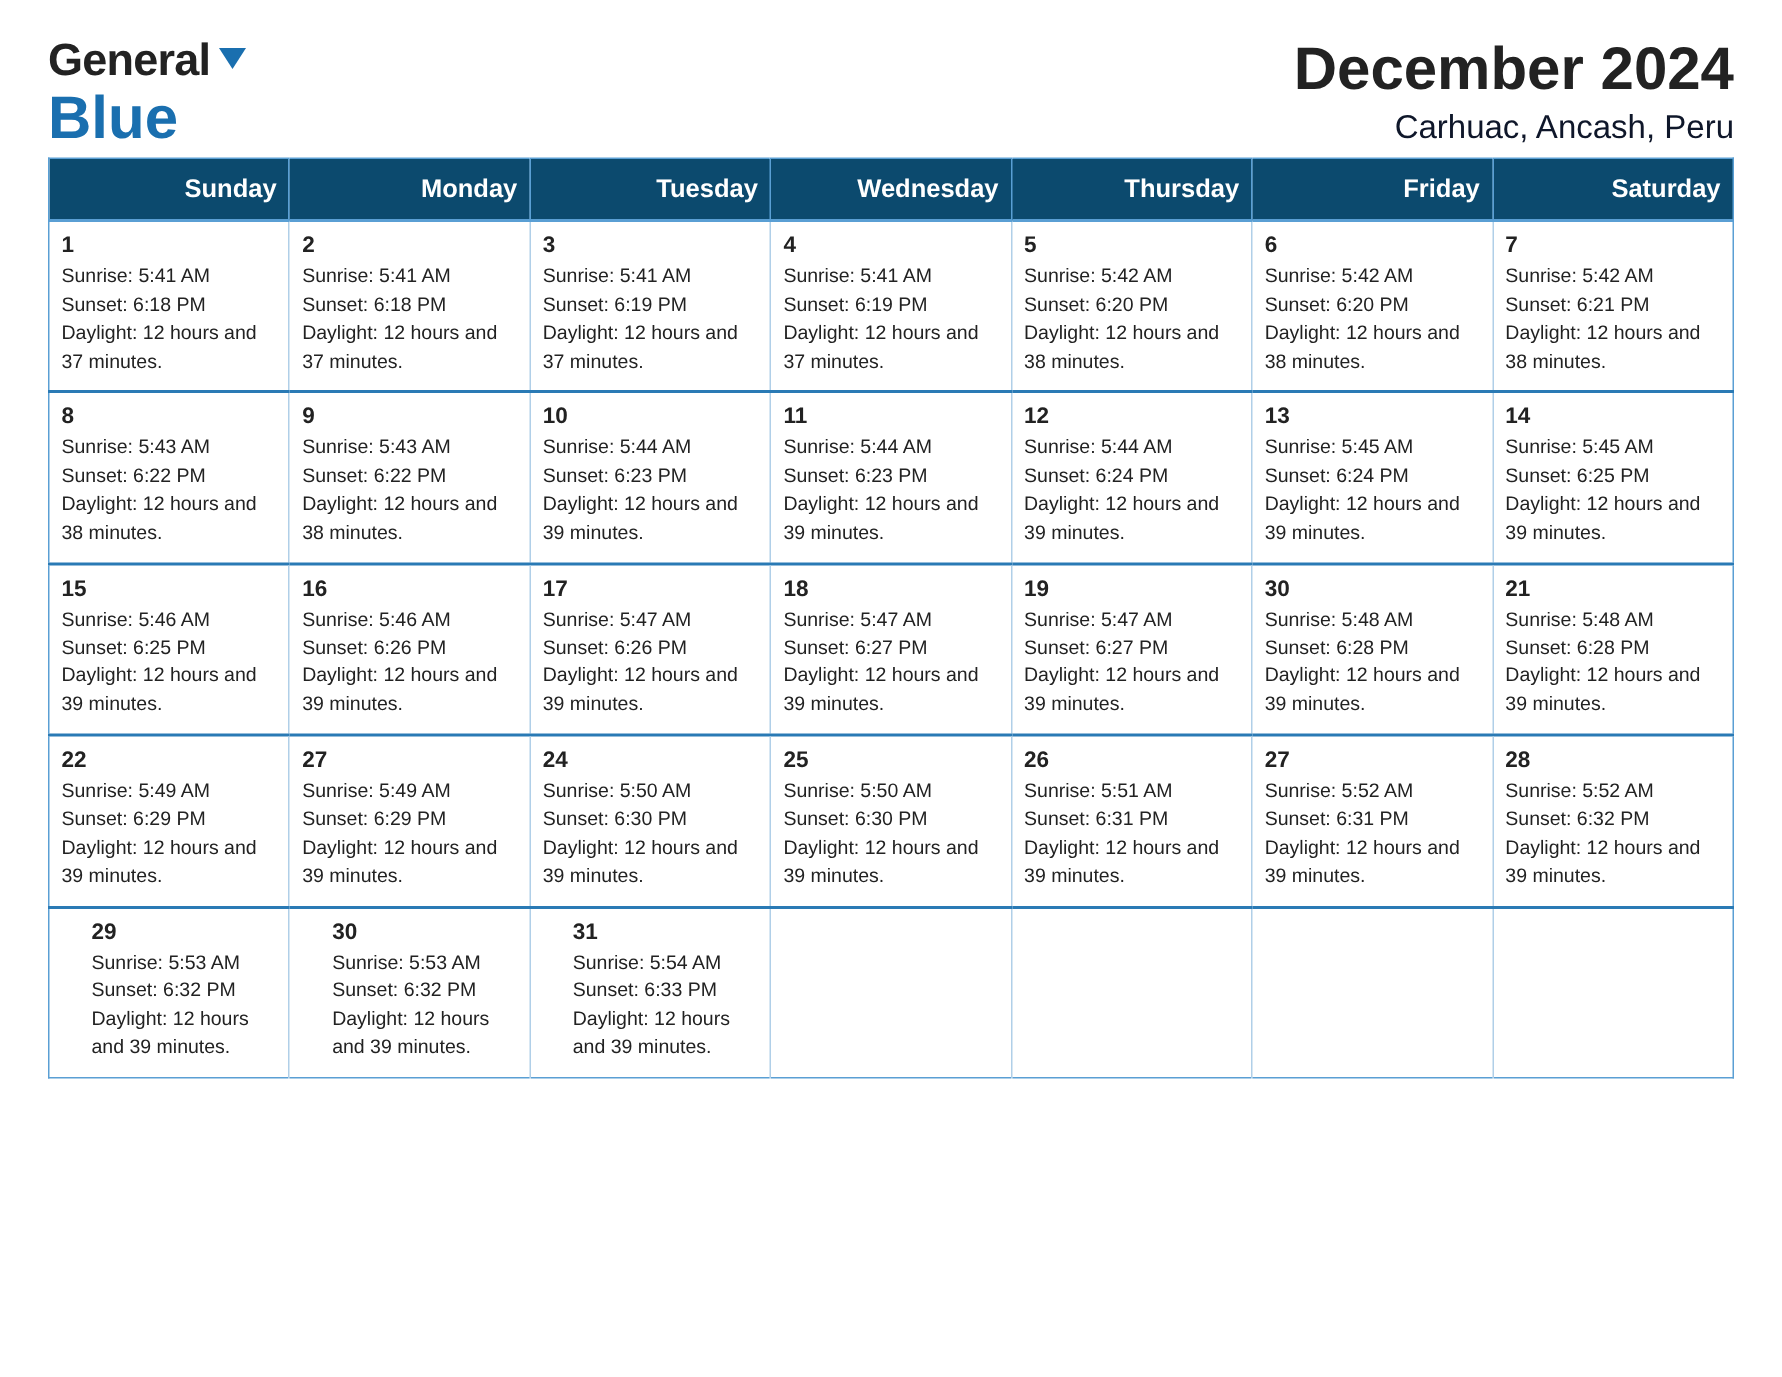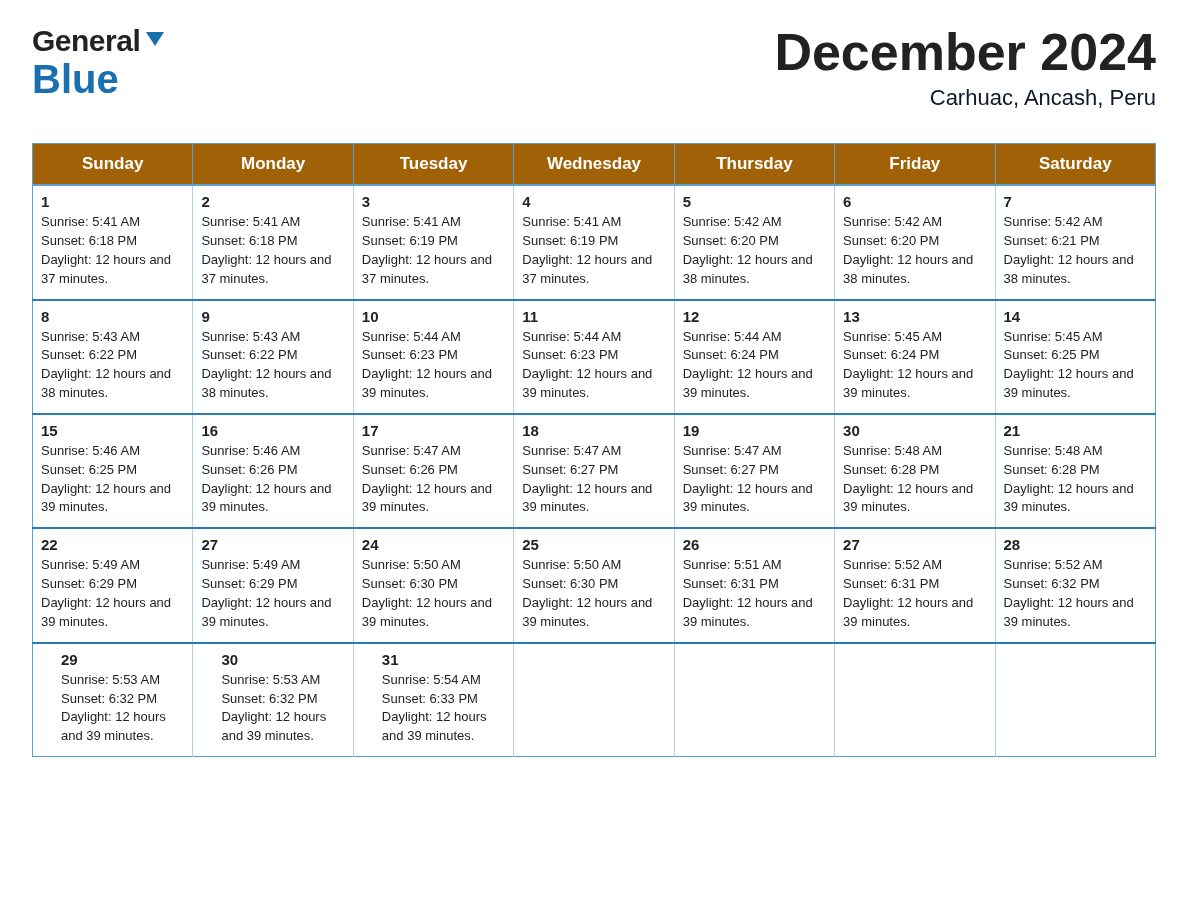--- a/index.html
+++ b/index.html
@@ -8,54 +8,54 @@
       background: #fff;
       color: #222;
       padding: 24px 32px;
       width: 1188px;
       min-height: 918px;
     }
     .header-area {
       display: flex;
       justify-content: space-between;
       align-items: flex-start;
-      margin-bottom: 32px;
+      margin-bottom: 6px;
     }
     .logo {
       display: flex;
       flex-direction: column;
       align-items: flex-start;
     }
     .title-area {
       text-align: right;
     }
     .title-area h1 {
-      font-size: 52px;
+      font-size: 40px;
       font-weight: bold;
       color: #222;
       line-height: 1.1;
     }
     .title-area h2 {
       font-size: 22px;
       font-weight: normal;
       color: #0f172a;
       margin-top: 4px;
     }
     .calendar-table {
       width: 100%;
       border-collapse: collapse;
       border: 1.5px solid #5a9fd4;
     }
     .calendar-table thead tr th {
-      background: #a16207;
+      background: #0c4a6e;
       color: #fff;
       font-size: 17px;
       font-weight: bold;
       padding: 10px 8px;
-      text-align: center;
+      text-align: right;
       border-right: 1px solid #5a9fd4;
       border-bottom: 2px solid #5a9fd4;
     }
     .calendar-table thead tr th:last-child {
       border-right: none;
     }
     .calendar-table tbody tr td {
       vertical-align: top;
       padding: 7px 8px 10px 8px;
       border-right: 1px solid #b0cfe8;

